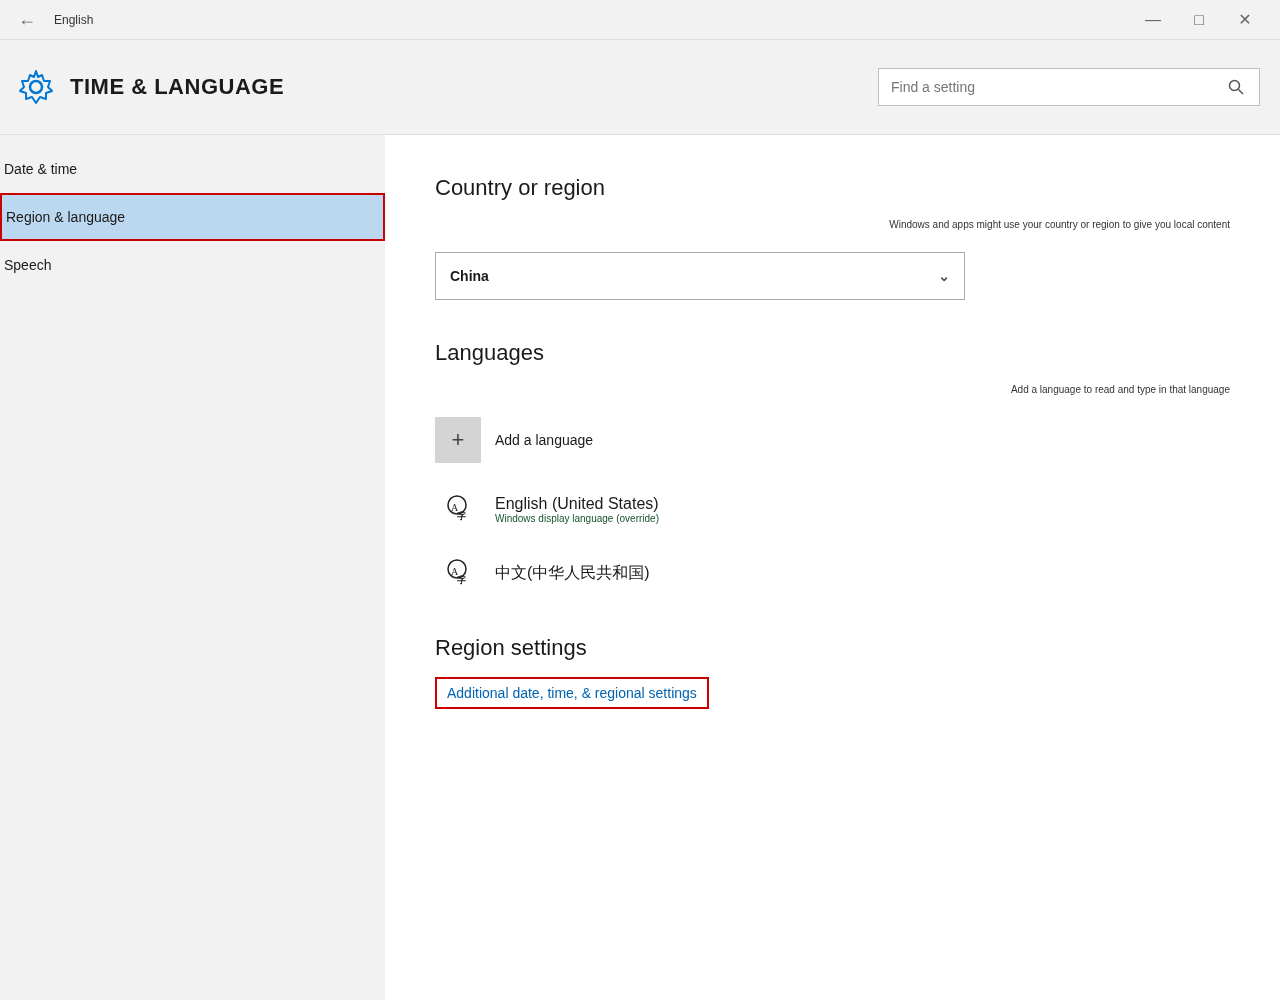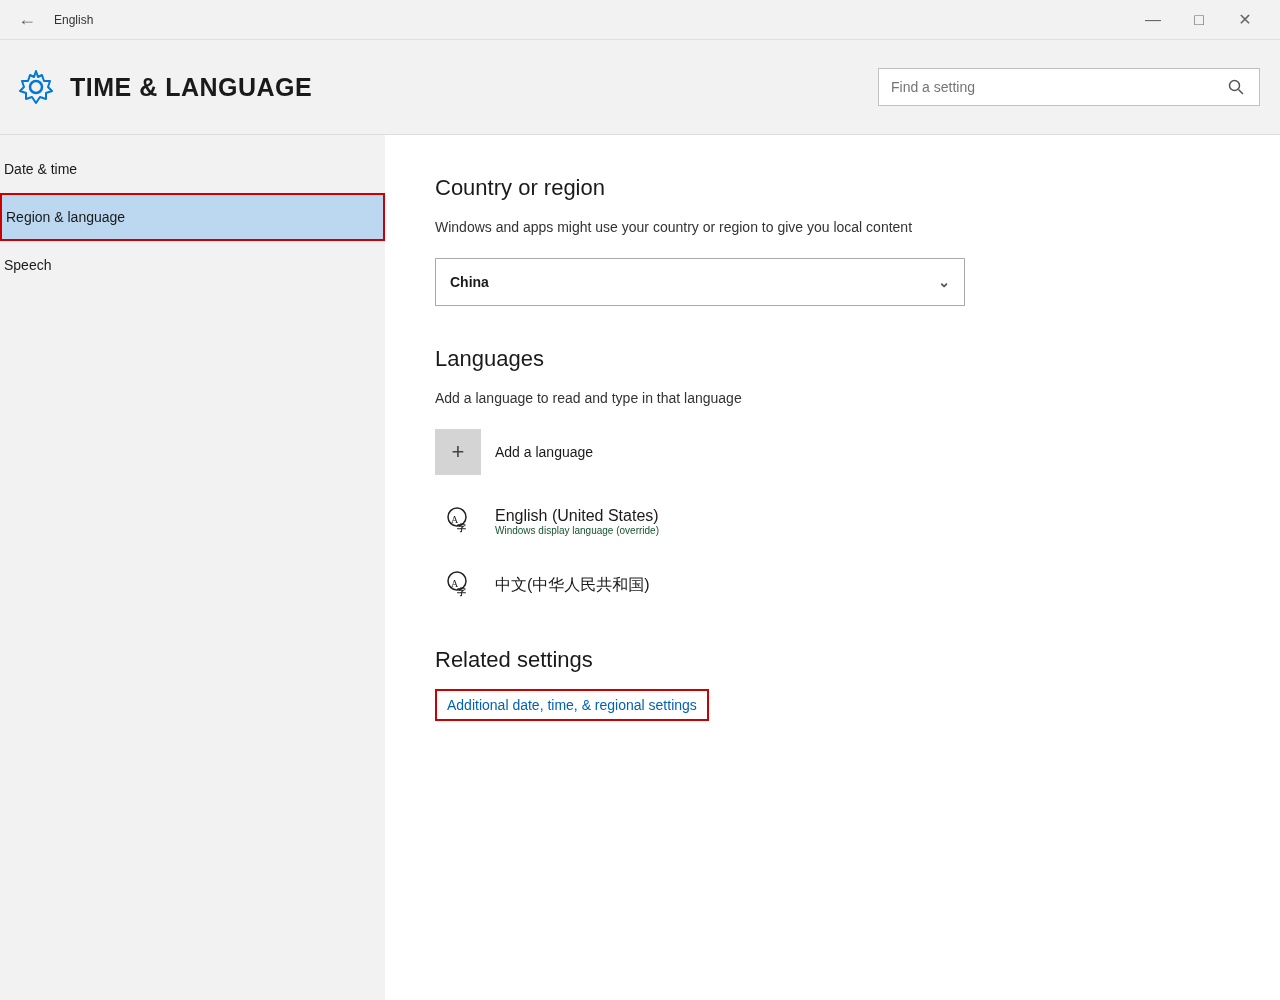--- a/index.html
+++ b/index.html
@@ -72,21 +72,21 @@
     .header-left {
       display: flex;
       align-items: center;
       gap: 14px;
     }
     .header-icon {
       width: 40px;
       height: 40px;
     }
     .header-title {
-      font-size: 25px;
+      font-size: 22px;
       font-weight: 600;
       color: #1a1a1a;
       letter-spacing: 0.5px;
     }
     .search-box {
       display: flex;
       align-items: center;
       width: 382px;
       height: 38px;
       border: 1px solid #c0c0c0;
@@ -153,24 +153,25 @@
       overflow-y: auto;
     }
 
     .section-title {
       font-size: 22px;
       font-weight: 300;
       color: #1a1a1a;
       margin-bottom: 16px;
     }
     .section-desc {
-      font-size: 14px;
+      font-size: 10px;
       color: #333;
       margin-bottom: 20px;
       line-height: 1.5;
+      text-align: right;
     }
 
     
     .dropdown {
       display: flex;
       align-items: center;
       justify-content: space-between;
       width: 530px;
       height: 48px;
       border: 1px solid #aaa;
@@ -347,18 +348,18 @@
             <text x="22" y="32" font-size="9" fill="#222" font-family="sans-serif" font-weight="bold">字</text>
           </svg>
         </div>
         <div class="lang-info">
           <div class="lang-name">中文(中华人民共和国)</div>
         </div>
       </div>
     </div>
 
     <div class="related-section">
-      <div class="section-title">Related settings</div>
+      <div class="section-title">Region settings</div>
       <a class="related-link">Additional date, time, &amp; regional settings</a>
     </div>
 
   </div>
 </div>
 
 </body></html>

